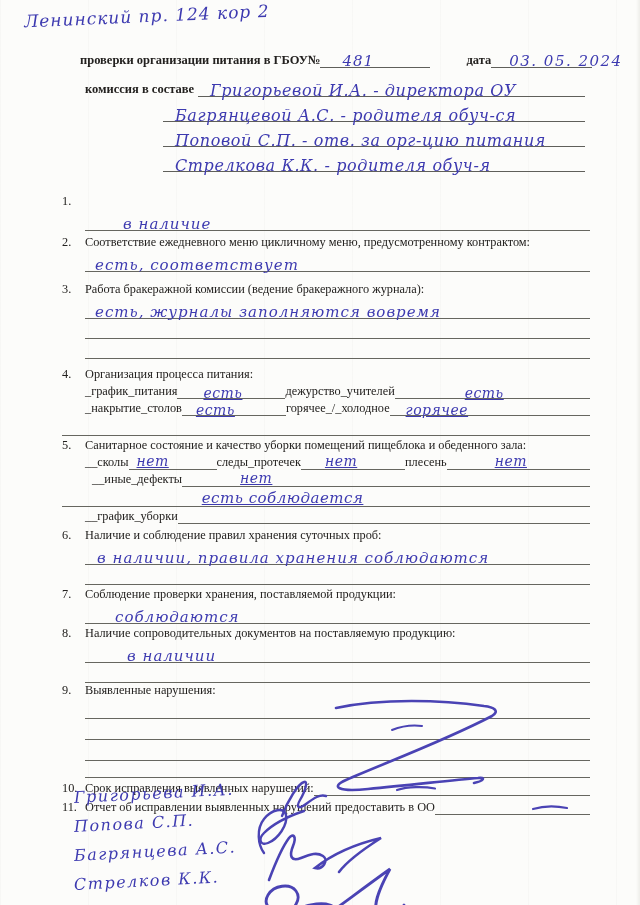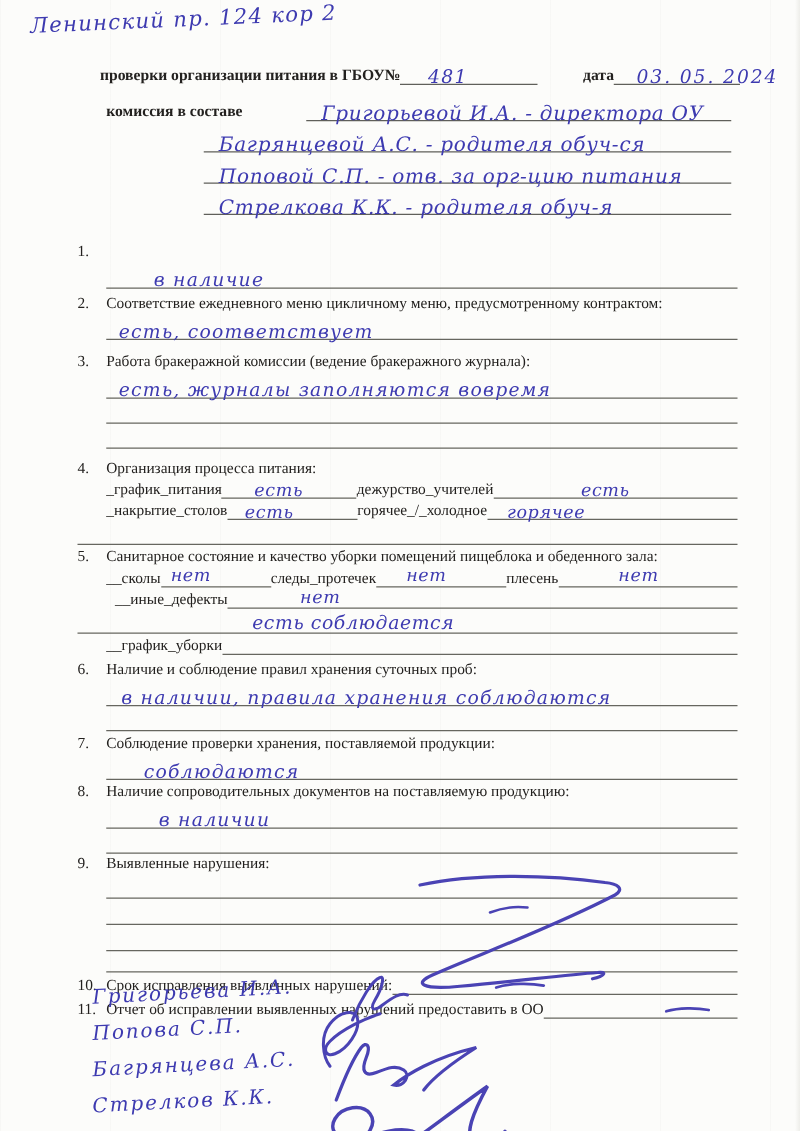--- a/index.html
+++ b/index.html
@@ -21,39 +21,39 @@
   .subtitle-row .lbl{white-space:nowrap;font-weight:bold;}
   .u-seg{position:relative;border-bottom:1.2px solid #5f5f5a;height:20px;}
   .u-seg .hw{position:absolute;bottom:-3px;white-space:nowrap;}
   .seg-num{width:110px;text-decoration:underline;}
   .seg-num .hw{left:22px;font-size:15px;letter-spacing:1px;}
   .seg-date{flex:1;text-decoration:underline;}
   .seg-date .hw{left:18px;font-size:15px;letter-spacing:1.5px;}
   .date-lbl{margin-left:36px;}
 
   .commission{position:absolute;top:72px;left:85px;right:55px;font-size:12.5px;}
-  .comm-row{display:flex;align-items:flex-end;height:25px;gap:47px;}
+  .comm-row{display:flex;align-items:flex-end;height:25px;}
   .comm-row .lbl{white-space:nowrap;font-weight:bold;padding-right:4px;}
   .comm-line{flex:1;position:relative;border-bottom:1.2px solid #5f5f5a;height:23px;}
   .comm-line .hw{position:absolute;left:12px;bottom:-4px;font-size:16px;white-space:nowrap;letter-spacing:.6px;}
   .comm-row.cont{padding-left:78px;}
 
   .items{position:absolute;top:194px;left:62px;right:50px;font-size:12.3px;}
   .item{margin-bottom:2px;}
   .item-head{display:flex;line-height:15px;}
   .item-num{width:23px;flex:0 0 23px;}
   .ans-line{position:relative;border-bottom:1.2px solid #66665f;height:21px;margin-left:23px;}
   .ans-line .hw{position:absolute;left:38px;bottom:-3px;font-size:15px;white-space:nowrap;letter-spacing:1px;}
   .blank-line{border-bottom:1.2px solid #66665f;height:19px;margin-left:23px;}
   .blank-line.full{margin-left:0;}
 
   .fld-row{display:flex;align-items:flex-end;height:17px;margin-left:23px;}
   .fld-row .flbl{white-space:nowrap;}
   .fld-seg{position:relative;border-bottom:1.2px solid #66665f;height:15px;}
-  .fld-seg .hw{position:absolute;bottom:-3px;font-size:14px;white-space:nowrap;letter-spacing:.5px;}
+  .fld-seg .hw{position:absolute;bottom:-3px;font-size:14px;white-space:nowrap;letter-spacing:.5px;text-decoration:underline;}
   .grow{flex:1;}
 
   .inline-row{display:flex;align-items:flex-end;height:18px;}
   .inline-row .line{flex:1;position:relative;border-bottom:1.2px solid #66665f;height:16px;}
 
   .item9-lines{position:relative;}
   .z-cross{position:absolute;left:210px;top:-8px;pointer-events:none;}
 
   .pen-dash{position:absolute;bottom:2px;}
 

